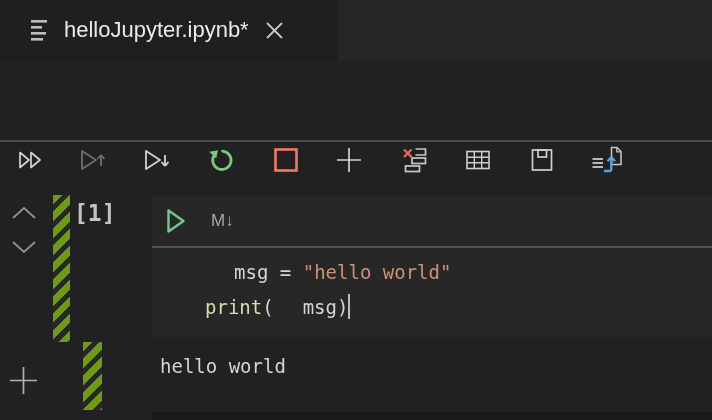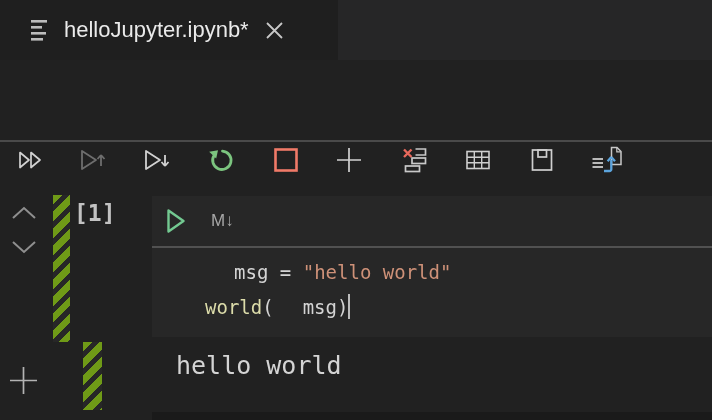--- a/index.html
+++ b/index.html
@@ -39,21 +39,21 @@
   .code-area{padding:7px 0 0 53px;}
   .code-line{font-family:"DejaVu Sans Mono",monospace;font-size:19px;line-height:35px;white-space:pre;}
   .tok-ident{color:var(--code-foreground);margin-left:29px;}
   .tok-op{color:var(--code-foreground);}
   .tok-plain{color:var(--code-foreground);}
   .tok-string{color:var(--string-orange);}
   .tok-func{color:var(--function-yellow);}
   .cursor{display:inline-block;width:2px;height:25px;background:#bcbcbc;vertical-align:-5px;}
 
   .output-text{position:absolute;left:160px;top:353px;font-family:"DejaVu Sans Mono",monospace;
-               font-size:25px;color:#d4d4d4;line-height:26px;margin-left:16px;}
+               font-size:19px;color:#d4d4d4;line-height:26px;}
   .add-cell-btn{position:absolute;left:7px;top:364px;width:32px;height:32px;background:transparent;
                 border:none;padding:0;cursor:pointer;display:flex;align-items:center;justify-content:center;}
   .next-cell-strip{position:absolute;left:152px;top:412px;width:560px;height:8px;background:#1a1a1a;}
 
   svg{display:block;}
 </style>
 </head>
 <body>
 
 <div class="screen">
@@ -203,21 +203,21 @@
             <path d="M3.5 3.5 L18.5 14 L3.5 24.5 Z" fill="none" stroke="var(--accent-green)" stroke-width="2.4" stroke-linejoin="round"></path>
           </svg>
         </span>
       </button>
       <button class="md-toggle">M↓</button>
     </div>
     <div class="cell-divider"></div>
     <div class="code-area">
       <div>
           <div class="code-line"><span class="tok-ident">msg</span><span class="tok-plain"> </span><span class="tok-op">=</span><span class="tok-plain"> </span><span class="tok-string">"hello world"</span></div>
-          <div class="code-line"><span class="tok-func">world</span><span class="tok-plain">(</span><span class="tok-ident">msg</span><span class="tok-plain">)</span><span class="cursor"></span></div>
+          <div class="code-line"><span class="tok-func">print</span><span class="tok-plain">(</span><span class="tok-ident">msg</span><span class="tok-plain">)</span><span class="cursor"></span></div>
         </div>
     </div>
   </div>
 
   <div class="output-text">hello world</div>
 
   <button class="add-cell-btn">
     <span>
       <svg width="31" height="31" viewBox="0 0 31 31">
         <path d="M15.5 2 V29 M2 15.5 H29" stroke="#b3b3b3" stroke-width="1.7" fill="none"></path>

